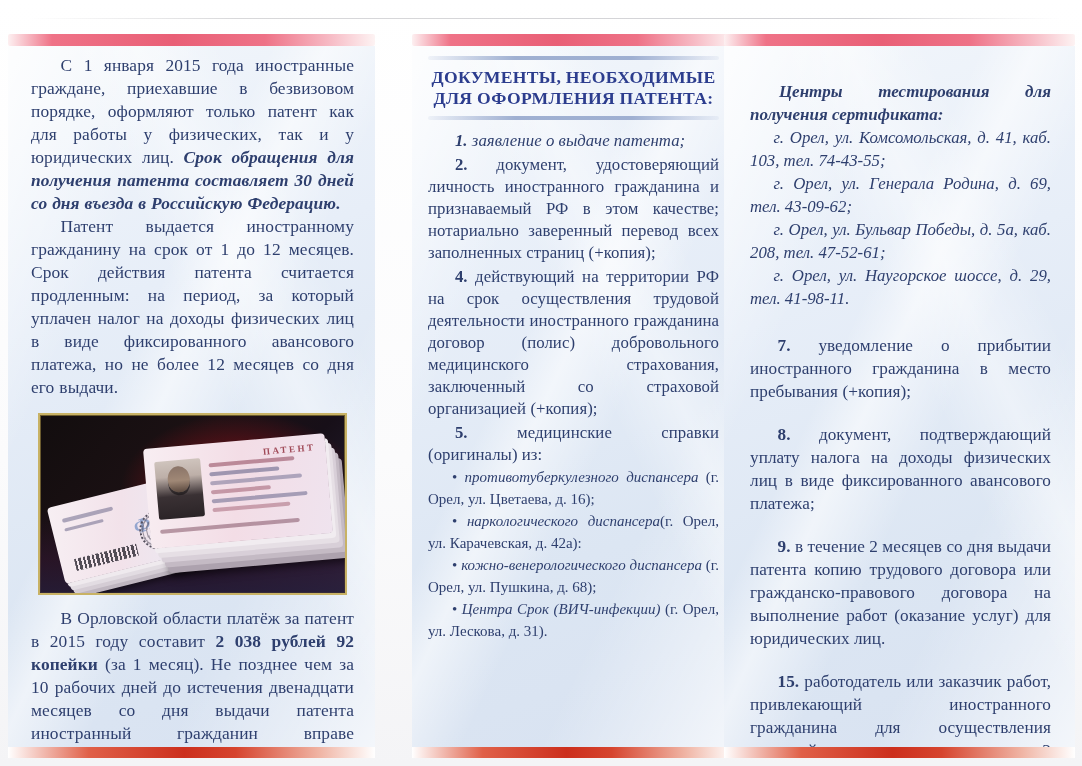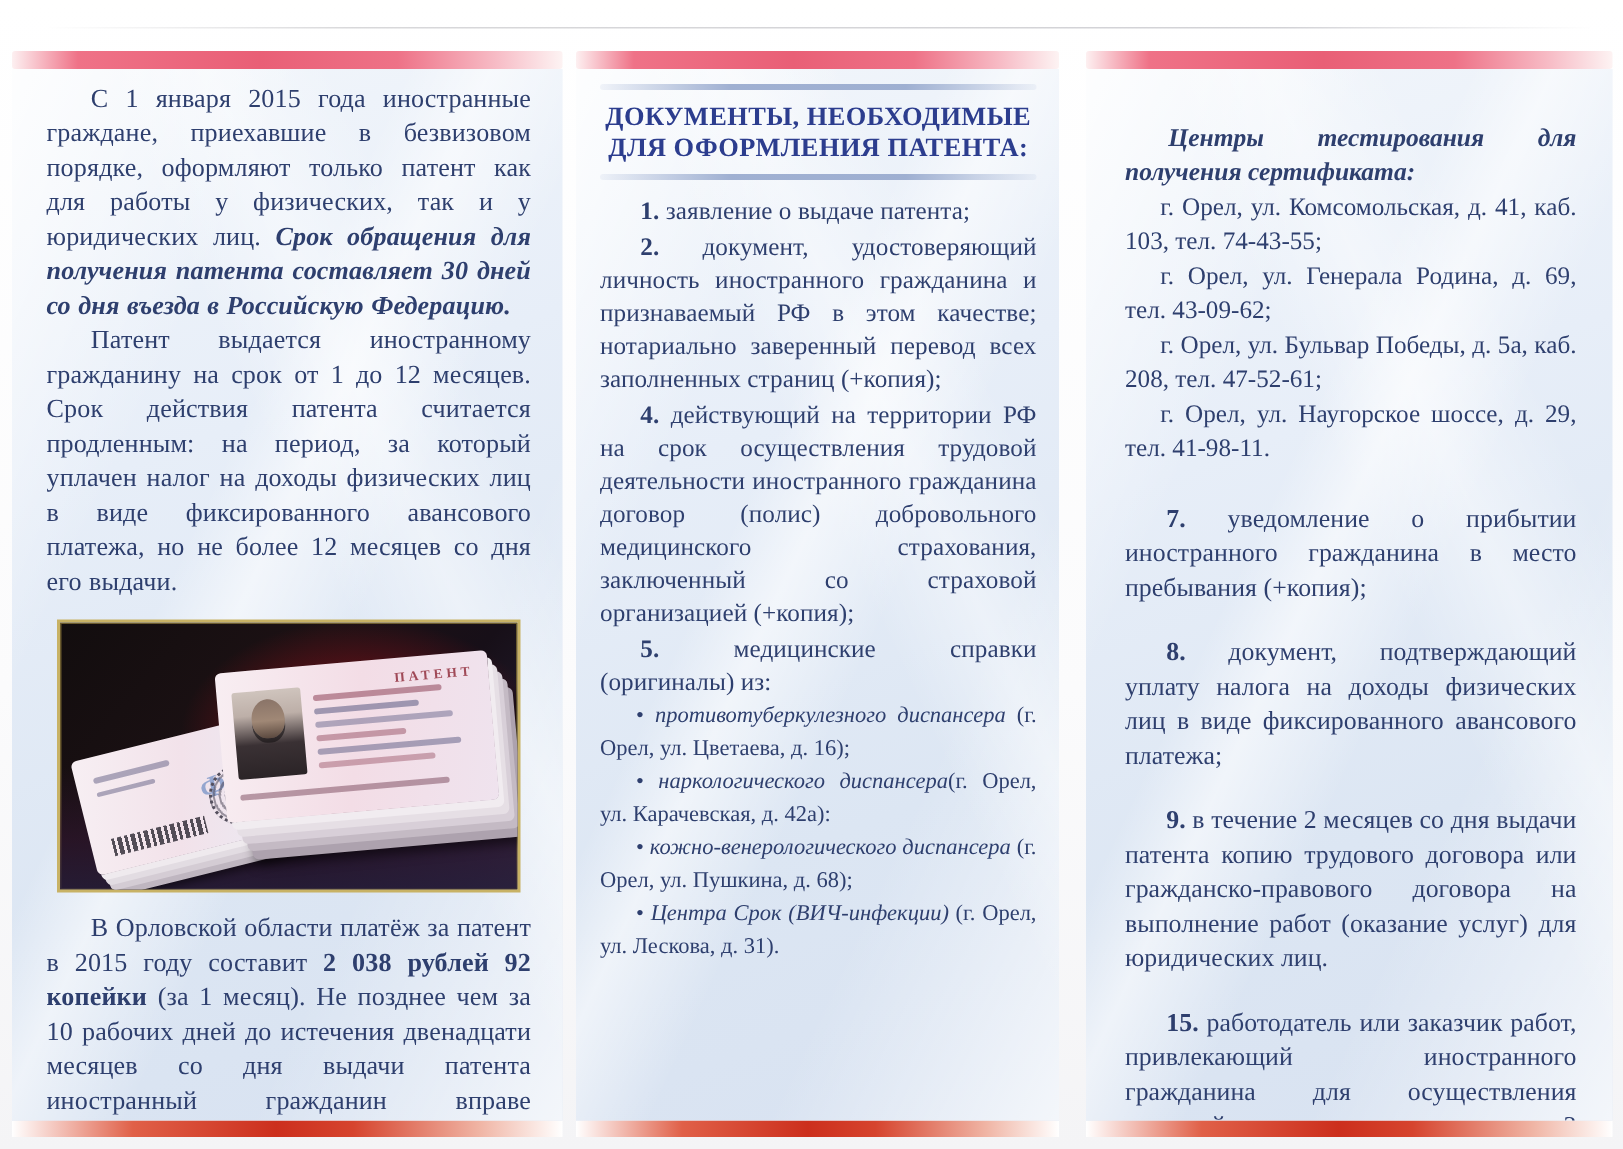--- a/index.html
+++ b/index.html
@@ -12,21 +12,21 @@
   .scan-line{
     position:absolute;left:30px;right:20px;top:18px;height:1px;
     background:linear-gradient(to right,transparent,#d8d8da 20%,#d2d2d6 80%,transparent);
   }
   .page{position:absolute;inset:0;}
   .panel{
     position:absolute;top:34px;height:724px;
     display:flex;flex-direction:column;
   }
   .panel-left{left:8px;width:367px;}
-  .panel-middle{left:384px;width:322px;justify-content:center;}
+  .panel-middle{left:412px;width:322px;justify-content:center;}
   .panel-right{left:724px;width:351px;}
   .strip-top{
     height:12px;flex:0 0 auto;
     background:linear-gradient(to right,#fdf0f1 0%,#ef7287 12%,#e95f76 45%,#ee7287 70%,#f7bcc6 88%,#fdf3f3 100%);
     border-radius:2px;
   }
   .strip-bottom{
     height:11px;flex:0 0 auto;
     background:linear-gradient(to right,#ffffff 0%,#e06048 22%,#cc2f1d 48%,#d6442e 62%,#f0b5a5 85%,#ffffff 100%);
   }
@@ -78,21 +78,21 @@
   }
   .panel-right .item{font-size:17.2px;line-height:23px;margin-top:20px;}
   .bullet-line{
     font-size:15px;line-height:22px;text-align:justify;text-indent:1.6em;
   }
   .centers-head{
     font-size:17px;line-height:23px;font-weight:bold;font-style:italic;
     text-align:justify;text-indent:1.7em;margin-top:22px;
   }
   .center-addr{
-    font-size:16.8px;line-height:23px;
+    font-size:16.8px;line-height:23px;font-style:italic;
     text-align:justify;text-indent:1.4em;
   }
 
   
   .photo-frame{
     margin:13px auto 10px auto;width:305px;height:178px;
     border:2px solid #c8b265;box-shadow:inset 0 0 0 1px #6b5b2e;
     position:relative;overflow:hidden;
     background:
       radial-gradient(ellipse 55% 60% at 66% 42%, rgba(158,26,28,.95), rgba(110,16,24,.55) 45%, rgba(40,8,16,0) 72%),
@@ -201,21 +201,21 @@
   <section class="panel panel-middle">
     <div class="strip-top"></div>
     <div class="panel-body">
       <div class="panel-inner">
         <div class="doc-title-wrap">
           <div class="rule top"></div>
           <p class="doc-title">ДОКУМЕНТЫ, НЕОБХОДИМЫЕ ДЛЯ ОФОРМЛЕНИЯ ПАТЕНТА:</p>
           <div class="rule bottom"></div>
         </div>
 
-        <p class="item" style="margin-top:6px;"><span class="b">1.</span> <span>заявление о выдаче патента;</span></p>
+        <p class="item" style="margin-top:6px;font-style:italic;"><span class="b">1.</span> <span>заявление о выдаче патента;</span></p>
         <p class="item"><span class="b">2.</span> <span>документ,  удостоверяющий личность иностранного гражданина и признаваемый РФ в этом качестве; нотариально заверенный перевод всех заполненных страниц (+копия);</span></p>
         <p class="item"><span class="b">4.</span> <span>действующий на территории РФ на срок осуществления трудовой деятельности иностранного гражданина договор (полис) добровольного медицинского страхования, заключенный со страховой организацией (+копия);</span></p>
         <p class="item"><span class="b">5.</span> <span>медицинские справки (оригиналы) из:</span></p>
 
         <p class="bullet-line"><span>•</span> <span class="it">противотуберкулезного диспансера</span><span> (г. Орел, ул. Цветаева, д. 16);</span></p>
         <p class="bullet-line"><span>•</span> <span class="it">наркологического диспансера</span><span>(г. Орел, ул. Карачевская, д. 42а):</span></p>
         <p class="bullet-line"><span>•</span> <span class="it">кожно-венерологического диспансера</span><span> (г. Орел, ул. Пушкина, д. 68);</span></p>
         <p class="bullet-line"><span>•</span> <span class="it">Центра Срок (ВИЧ-инфекции)</span><span> (г. Орел, ул. Лескова, д. 31).</span></p>
 
       </div>

